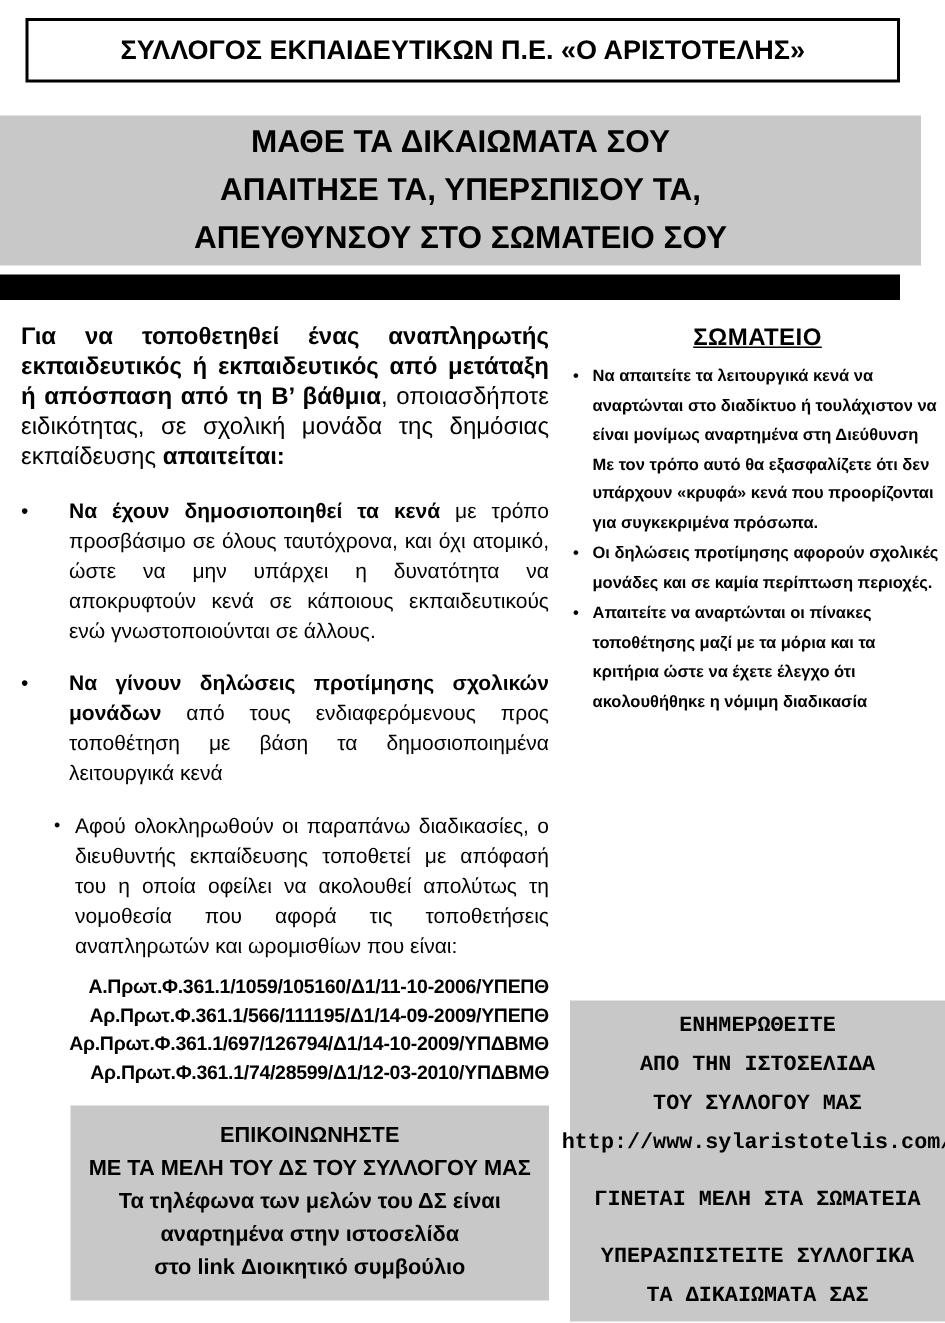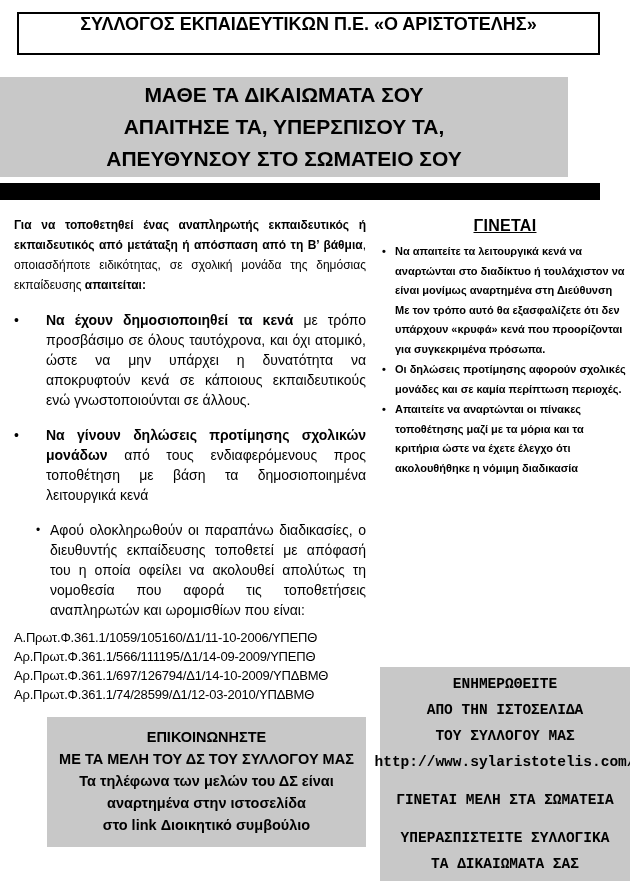--- a/index.html
+++ b/index.html
@@ -7,49 +7,49 @@
   html,body { margin:0; padding:0; }
   body {
     width:630px; height:882px; background:#ffffff; overflow:hidden;
     font-family:"Liberation Sans", sans-serif; color:var(--ink);
   }
   .page { position:relative; width:630px; height:882px; }
 
   
   .header-box {
     margin:12px 30px 0 17px; height:43px; border:2px solid #000;
-    display:flex; align-items:flex-start; justify-content:center;
+    display:flex; align-items:center; justify-content:center;
     font-weight:bold; font-size:18px; white-space:nowrap;
   }
 
   
   .banner {
-    margin-top:22px; width:568px; height:100px; background:var(--gray);
+    margin-top:22px; width:614px; height:100px; background:var(--gray);
     display:flex; flex-direction:column; align-items:center; justify-content:center;
     font-weight:bold; font-size:21px; line-height:32px; text-align:center;
   }
 
   .black-bar { margin-top:6px; width:600px; height:17px; background:#000; }
 
   
   .columns { display:flex; margin-top:15px; height:666px; }
   .col-left  { width:352px; margin-left:14px; }
   .col-right { width:250px; margin-left:14px; display:flex; flex-direction:column; }
 
-  .intro { font-size:12px; line-height:20px; text-align:justify; }
+  .intro { font-size:16px; line-height:20px; text-align:justify; }
   .intro b, .lbullet b { font-weight:bold; }
 
   .lbullet { display:flex; margin-top:15px; font-size:14px; line-height:20px;justify-content:flex-end; }
   .lbullet .marker { flex:none; width:32px; }
   .marker::before { content:"\2022"; }
   .lbullet .btext { flex:1; text-align:justify; }
 
   .sub .marker { width:14px; margin-left:22px; font-size:12px; }
 
-  .refs { margin-top:8px; font-weight:normal; font-size:13px; line-height:19px; letter-spacing:-0.2px; }
+  .refs { margin-top:8px; font-weight:bold; font-size:13px; line-height:19px; letter-spacing:-0.2px;text-align:right; }
   .refs div { white-space:nowrap; }
 
   .contact-box {
     margin:13px 0 0 33px; width:319px; background:var(--gray);
     padding:9px 2px 11px; text-align:center;
     font-weight:bold; font-size:14.5px; line-height:22px;
   }
   .contact-box div { white-space:nowrap; }
 
   .attn-heading {
@@ -121,21 +121,21 @@
         <div>ΜΕ ΤΑ ΜΕΛΗ ΤΟΥ ΔΣ ΤΟΥ ΣΥΛΛΟΓΟΥ ΜΑΣ</div>
         <div>Τα τηλέφωνα των μελών του ΔΣ είναι</div>
         <div>αναρτημένα στην ιστοσελίδα</div>
         <div>στο link Διοικητικό συμβούλιο</div>
       </div>
 
     </div>
 
     <div class="col-right">
 
-      <div class="attn-heading">ΓΙΝΕΤΑΙ</div>
+      <div class="attn-heading">ΣΩΜΑΤΕΙΟ</div>
 
       <div class="rbullets">
         <div class="rbullet">
           <span class="marker"></span>
           <span class="btext">
             <div>Να απαιτείτε τα λειτουργικά κενά να αναρτώνται στο διαδίκτυο ή τουλάχιστον να είναι μονίμως αναρτημένα στη Διεύθυνση</div>
             <div class="note">Με τον τρόπο αυτό θα εξασφαλίζετε ότι δεν υπάρχουν «κρυφά» κενά που προορίζονται για συγκεκριμένα πρόσωπα.</div>
           </span>
         </div>
         <div class="rbullet">

